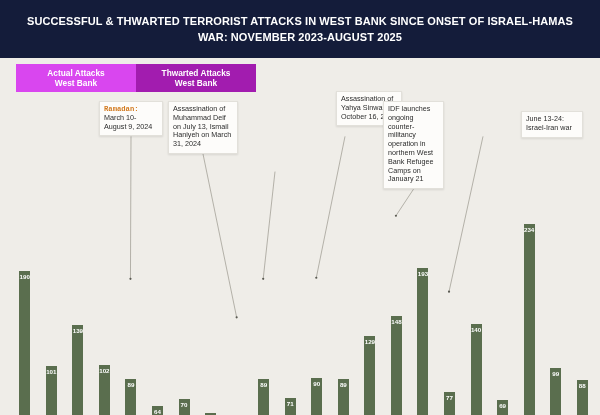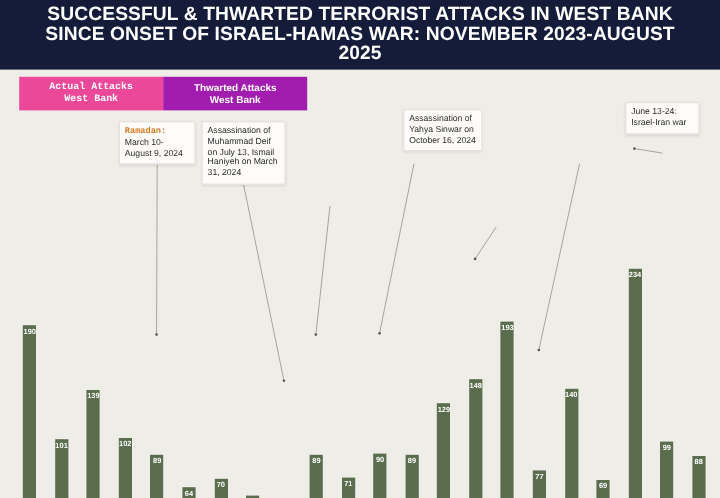--- a/index.html
+++ b/index.html
@@ -13,39 +13,39 @@
 
   
   .title-bar{
     position:absolute;left:0;top:0;width:600px;height:58px;
     background:#141C3A;
     display:flex;align-items:center;justify-content:center;
   }
   .title-text{
     color:#FFFFFF;
     font-weight:bold;
-    font-size:16px;
+    font-size:11px;
     line-height:16px;
     letter-spacing:.1px;
     text-align:center;
     width:560px;
     text-transform:uppercase;
   }
 
   
   .legend{
     position:absolute;left:16px;top:64px;
     display:flex;height:28px;
   }
   .legend-item{
     display:flex;align-items:center;justify-content:center;
     color:#FFFFFF;font-weight:bold;font-size:8.3px;line-height:10px;
     text-align:center;padding:0 8px;
   }
-  .legend-actual{background:#ec4899;width:104px;font-family:Liberation Mono, monospace;}
+  .legend-actual{background:#d946ef;width:104px;}
   .legend-thwarted{background:#a21caf;width:104px;}
 
   
   .plot{
     position:absolute;left:0;top:96px;width:600px;height:282px;
   }
 
   .bars{
     position:absolute;left:8px;top:96px;width:584px;height:282px;
     display:flex;align-items:flex-end;
@@ -228,15 +228,16 @@
         <line x1="483" y1="136.390625" x2="449.0234375" y2="291.66923076923075"></line>
         <circle cx="449.0234375" cy="291.66923076923075" r="1.1"></circle>
         <line x1="552" y1="127.59375" x2="528.6640625" y2="123.79999999999998"></line>
         <circle cx="528.6640625" cy="123.79999999999998" r="1.1"></circle>
       </svg>
   </div>
 
   <div class="anno" id="anno0" style="left:99px;top:101px;width:64px;"><span class="hl">Ramadan:</span><span> March 10-August 9, 2024</span></div>
   <div class="anno" id="anno1" style="left:168px;top:101px;width:70px;"><span>Assassination of Muhammad Deif on July 13, Ismail Haniyeh on March 31, 2024</span></div>
   <div class="anno" id="anno3" style="left:312px;top:91px;width:66px;margin-left:24px;"><span>Assassination of Yahya Sinwar on October 16, 2024</span></div>
-  <div class="anno" id="anno6" style="left:521px;top:85px;width:62px;"><span>June 13-24: Israel-Iran war</span></div>
+  <div class="anno" id="anno4" style="left:383px;top:101px;width:61px;"><span>IDF launches ongoing counter-militancy operation in northern West Bank Refugee Camps on January 21</span></div>
+  <div class="anno" id="anno6" style="left:521px;top:111px;width:62px;"><span>June 13-24: Israel-Iran war</span></div>
 
 </div>
 
 </body></html>

